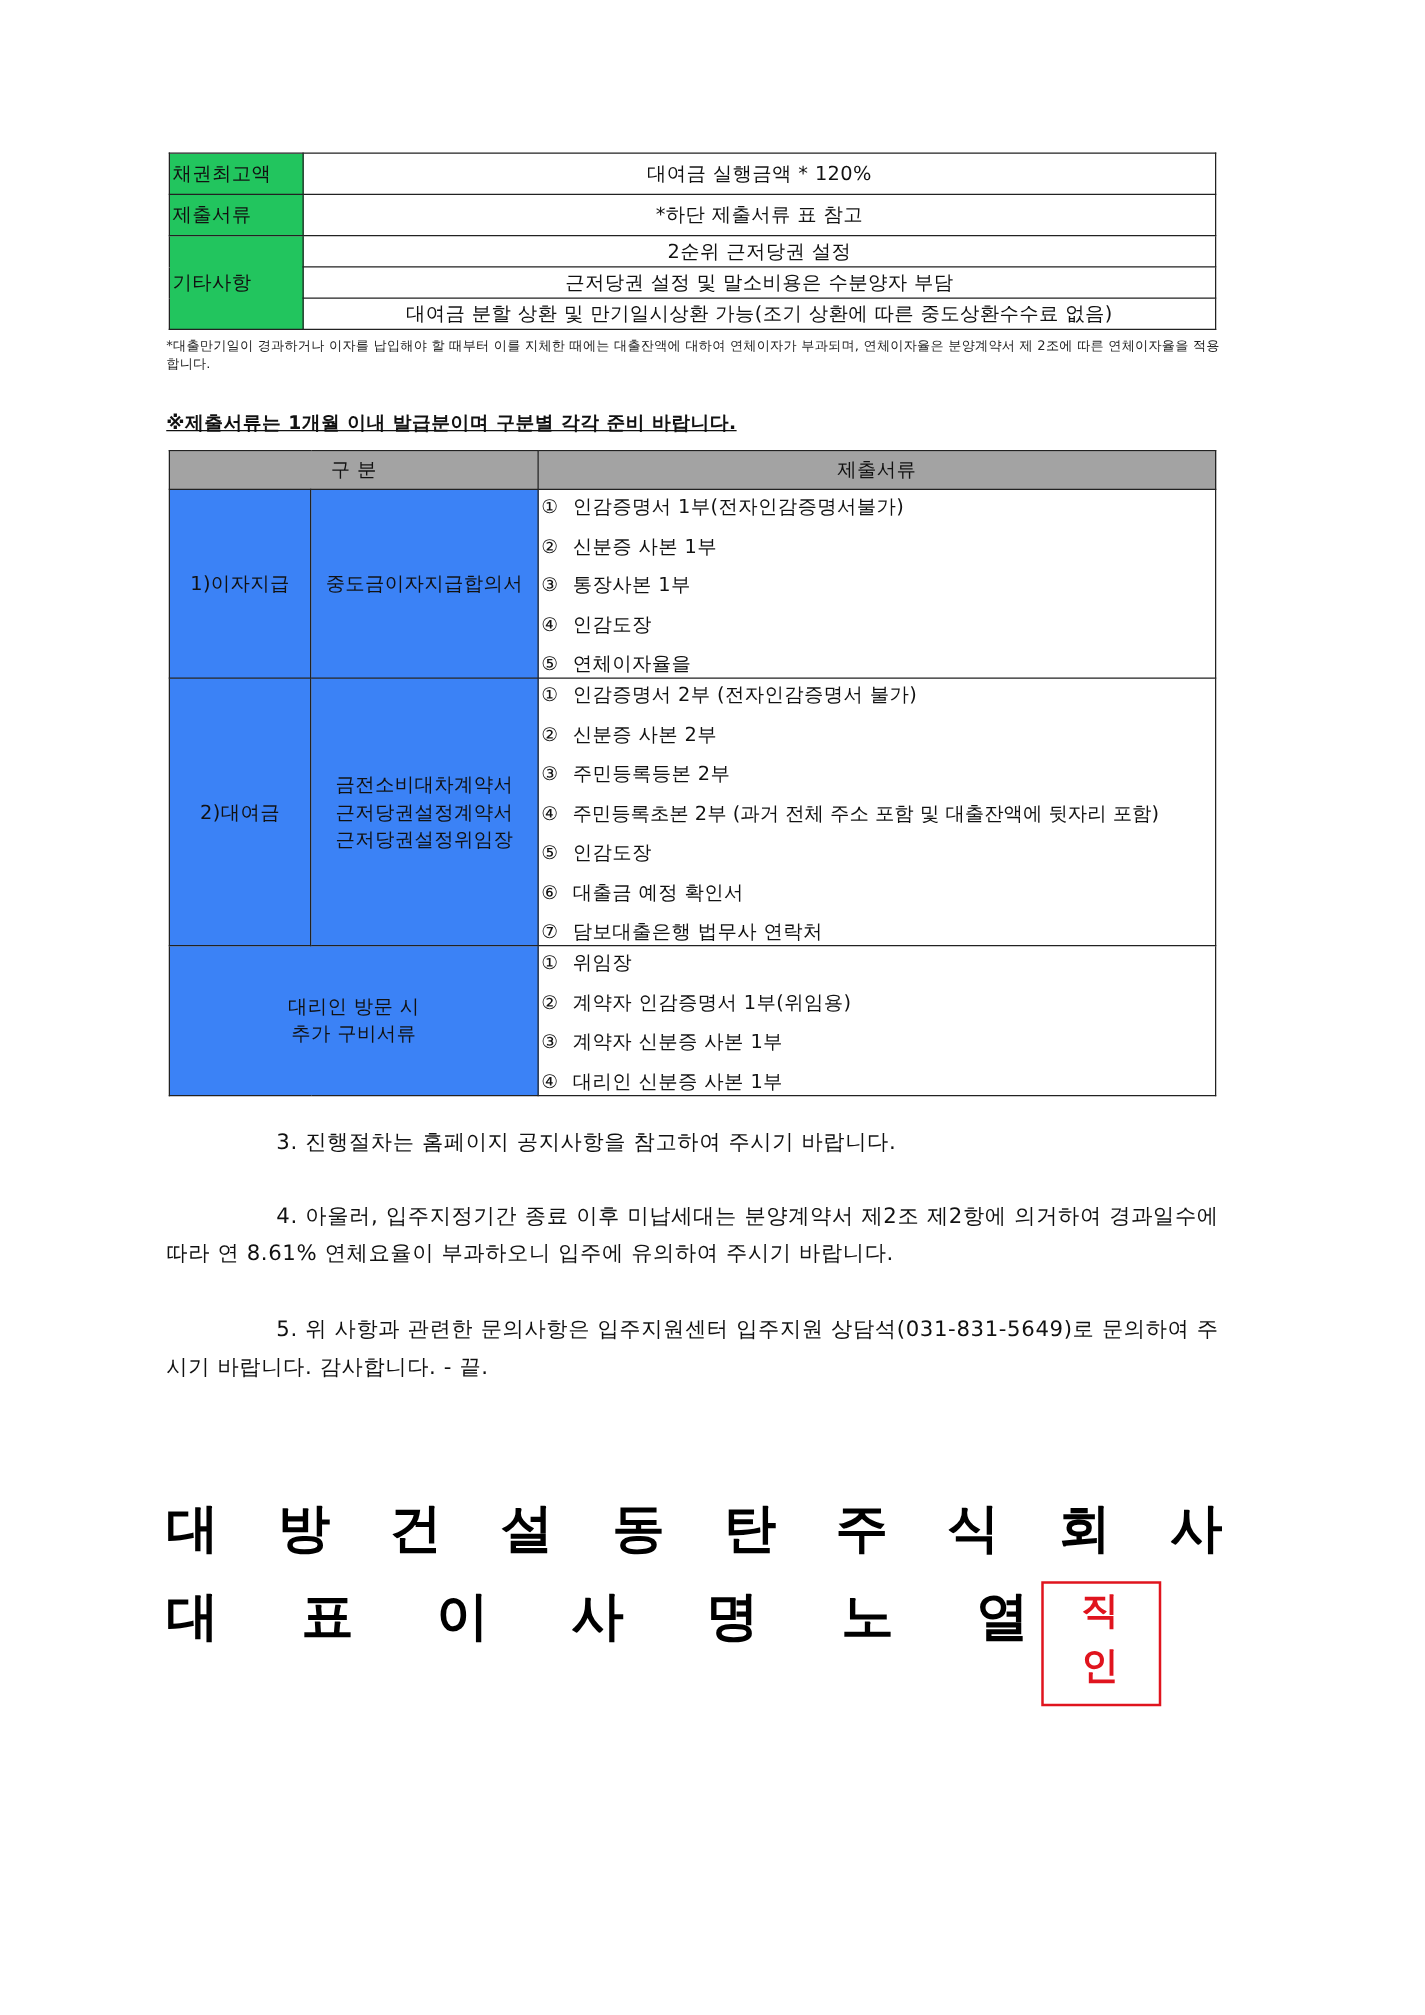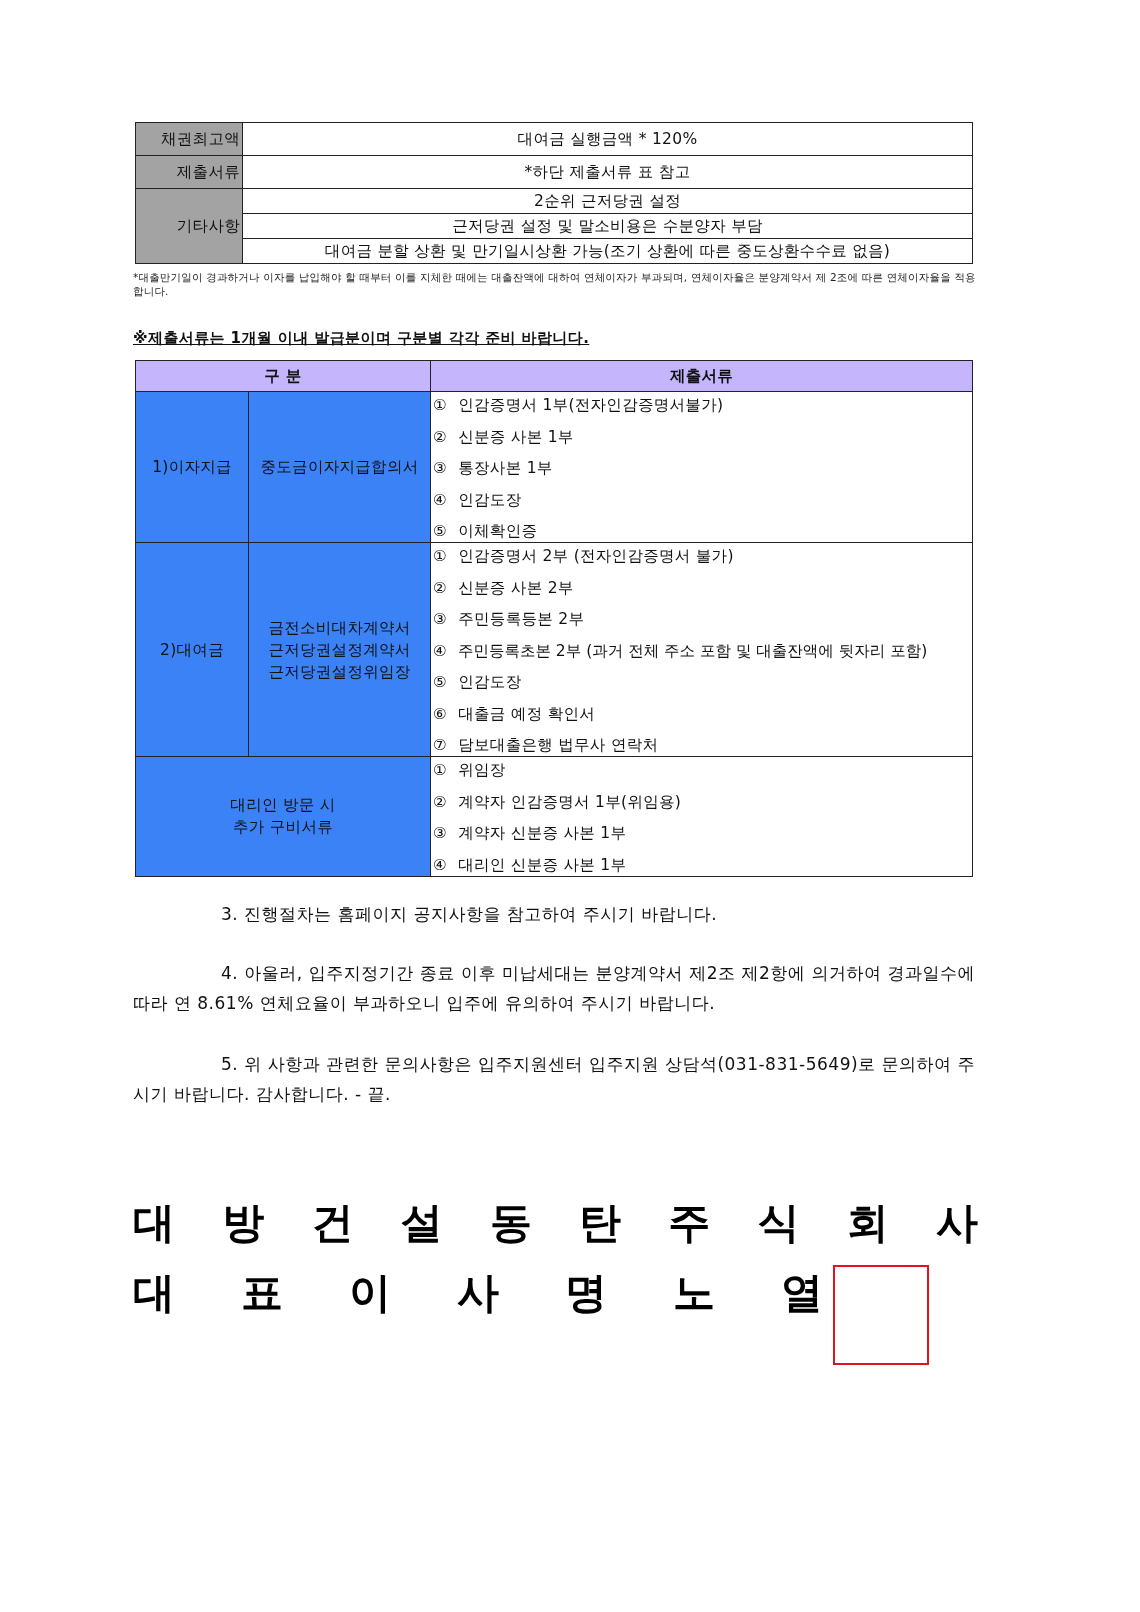--- a/index.html
+++ b/index.html
@@ -9,41 +9,41 @@
     color: #111;
   }
 
   
   table { border-collapse: collapse; }
   .terms {
     position: absolute; left: 135px; top: 122px; width: 838px;
     font-size: 15.5px; letter-spacing: 0.3px;
   }
   .terms td { border: 1.5px solid #222; padding: 0 2px; height: 32px; line-height: 20px; white-space: nowrap; }
-  .terms td.lbl { background: #a3a3a3; text-align: right; width: 102px; }
+  .terms td.lbl { background: #22c55e; text-align: left; width: 102px; }
   .terms tr.thin td { height: 24px; }
   .terms td.val { text-align: center; }
 
   .footnote {
     position: absolute; left: 133px; top: 270px; width: 845px;
     font-size: 10.5px; line-height: 14px; color: #222; letter-spacing: 0.2px;
   }
 
   .notice {
     position: absolute; left: 133px; top: 329px;
     font-size: 15px; font-weight: bold; text-decoration: underline; letter-spacing: 0.4px;
   }
 
   
   .docs {
     position: absolute; left: 135px; top: 360px; width: 838px;
     font-size: 15.5px; letter-spacing: 0.3px;
   }
   .docs td, .docs th { border: 1.5px solid #222; padding: 0; }
-  .docs th { background: #c4b5fd; font-weight: bold; height: 30px; }
+  .docs th { background: #a3a3a3; font-weight: normal; height: 30px; }
   .docs td.grey { background: #3b82f6; text-align: center; vertical-align: middle; line-height: 22px; }
   .docs td.list { vertical-align: top; padding-left: 2px; }
   .docs .item { height: 31.5px; line-height: 26px; white-space: nowrap; }
   .docs .circ { display: inline-block; width: 20px; font-size: 15px; }
   .col-a { width: 112px; }
   .col-b { width: 181px; }
 
   
   .para {
     position: absolute; left: 133px; width: 842px;
@@ -103,21 +103,21 @@
   </tr>
 
   <tr>
     <td class="grey col-a">1)이자지급</td>
     <td class="grey col-b">중도금이자지급합의서</td>
     <td class="list">
       <div class="item"><span class="circ">①</span> <span>인감증명서 1부(전자인감증명서불가)</span></div>
       <div class="item"><span class="circ">②</span> <span>신분증 사본 1부</span></div>
       <div class="item"><span class="circ">③</span> <span>통장사본 1부</span></div>
       <div class="item"><span class="circ">④</span> <span>인감도장</span></div>
-      <div class="item" style="height:24px"><span class="circ">⑤</span> <span>이체확인증</span></div>
+      <div class="item" style="height:24px"><span class="circ">⑤</span> <span>연체이자율을</span></div>
     </td>
   </tr>
 
   <tr>
     <td class="grey col-a">2)대여금</td>
     <td class="grey col-b">
       <div>금전소비대차계약서</div>
       <div>근저당권설정계약서</div>
       <div>근저당권설정위임장</div>
     </td>
@@ -166,13 +166,14 @@
 <div class="sig-row sig-row2" style="top:1265px">
   <span>대</span>
     <span>표</span>
     <span>이</span>
     <span>사</span>
     <span>명</span>
     <span>노</span>
     <span>열</span>
 </div>
 <div class="stamp">
+  <div>직 인</div>
 </div>
 
 </body></html>

